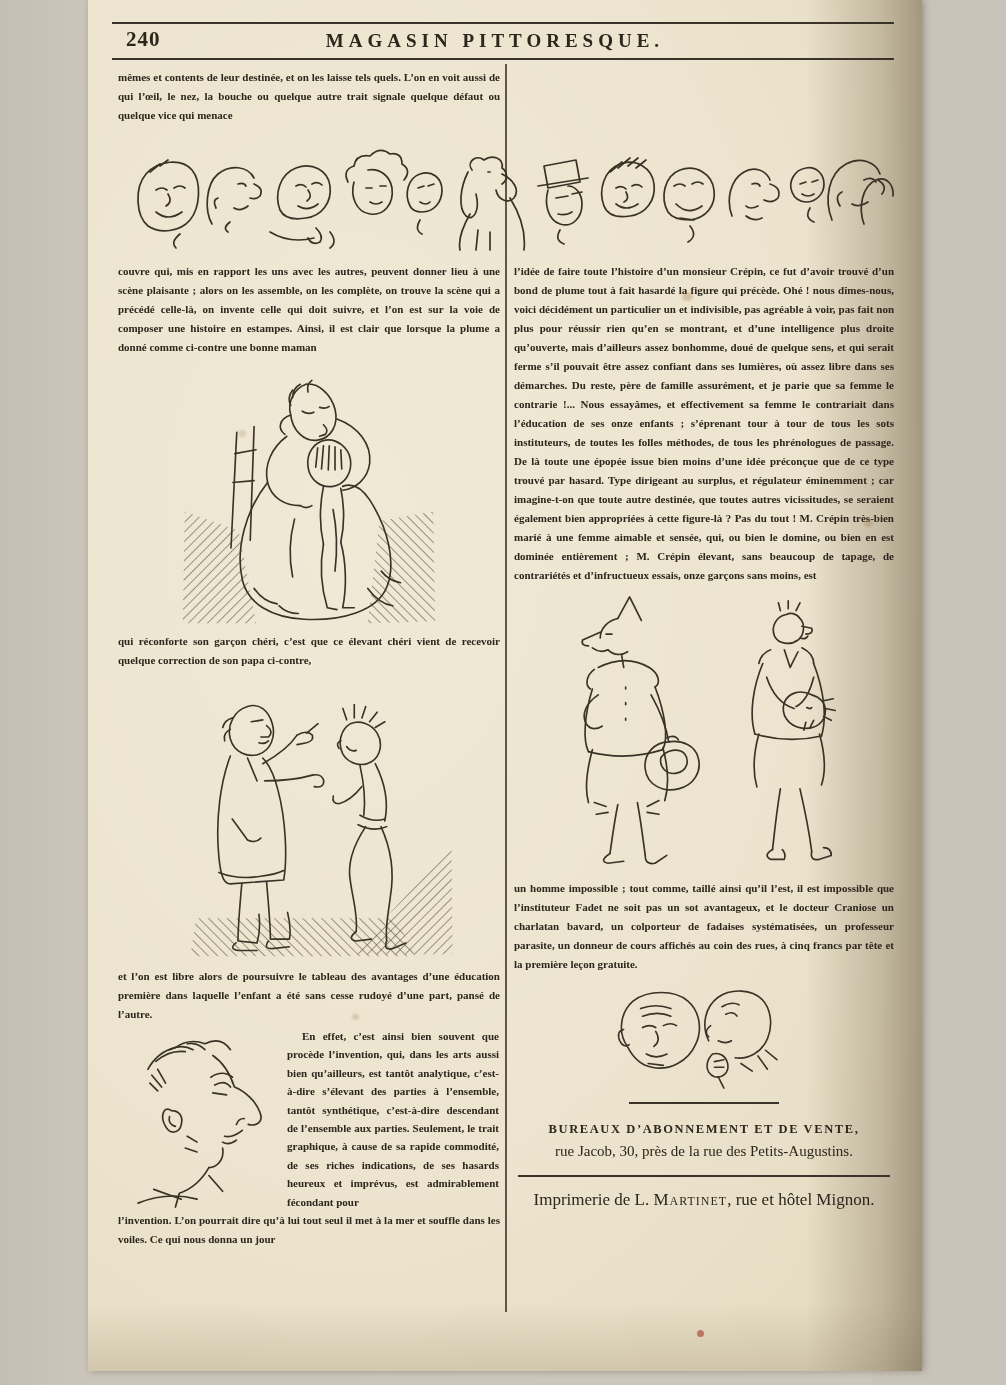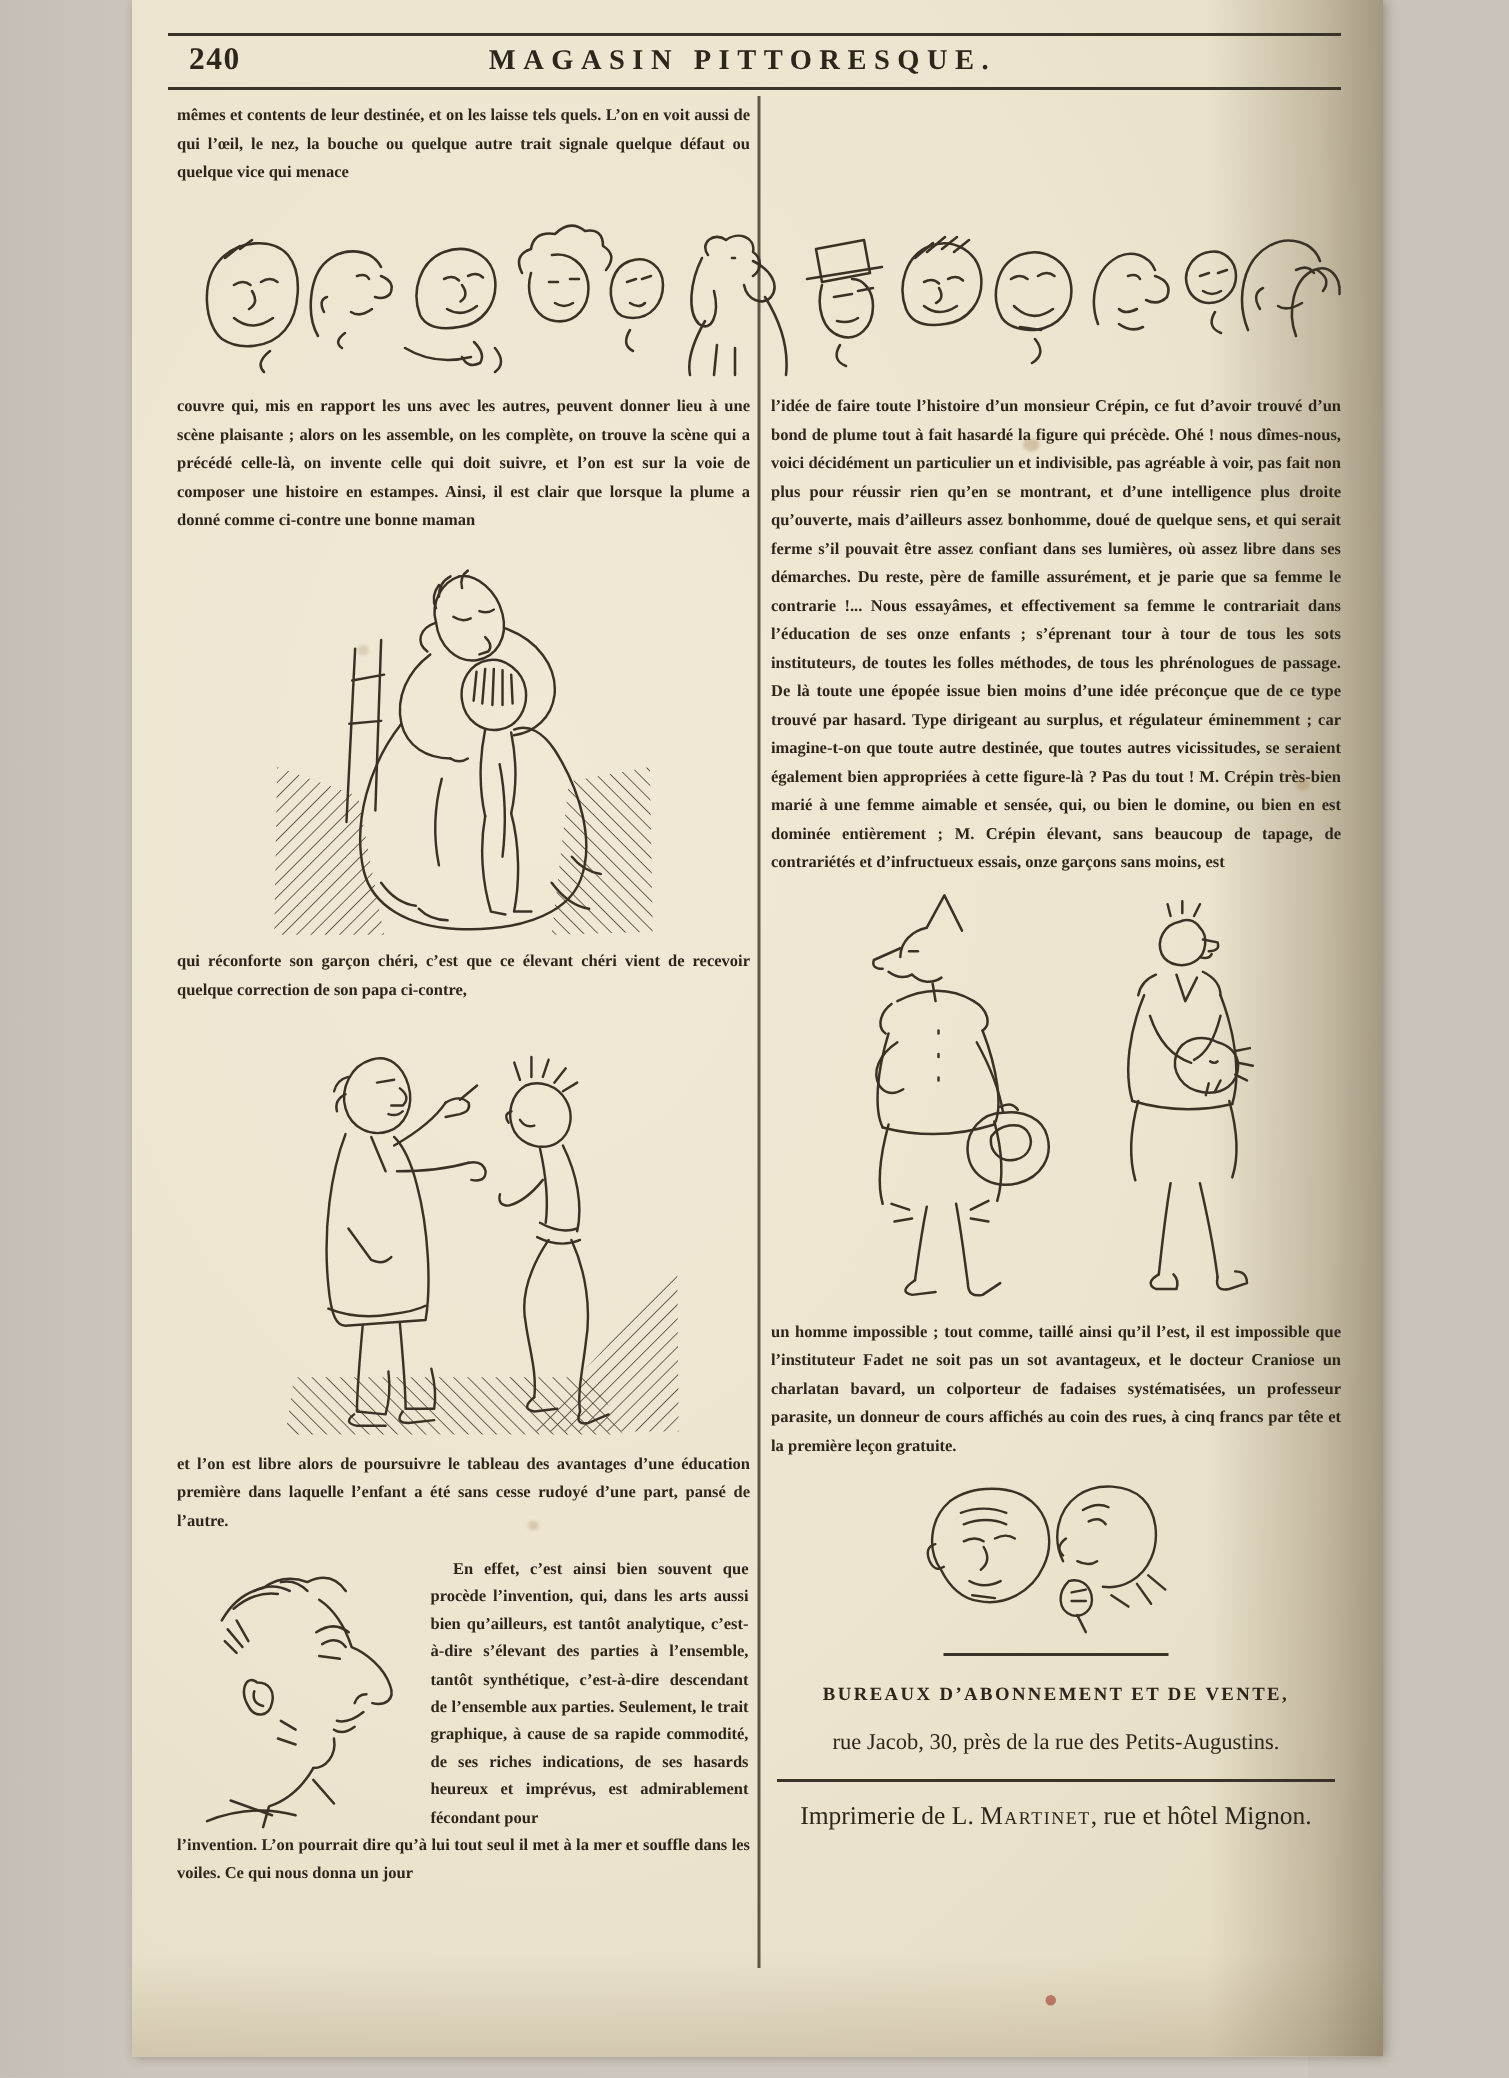--- a/index.html
+++ b/index.html
@@ -24,27 +24,27 @@
   .colB.leftcol{left:30px;}
   .colB.rightcol{left:426px;width:380px;}
   p.body{margin:0;font-size:11px;line-height:19px;text-align:justify;color:#2c261c;font-weight:bold;}
   p.indent{text-indent:15px;}
   .band{position:absolute;left:32px;top:134px;width:775px;height:122px;}
   .ill{display:block;}
   .ill.grandma{margin:8px auto 5px;}
   .ill.papa{margin:6px auto 5px;}
   .ill.figures{margin:8px auto 4px;}
   .ill.heads{margin:10px auto 0;}
-  .wrap-row{display:flex;margin-top:13px;align-items:flex-end;}
+  .wrap-row{display:flex;margin-top:3px;align-items:center;}
   .wrap-row svg{flex:0 0 auto;}
   .wrap-row p{width:212px;line-height:18.4px;margin-left:3px;}
   .rule-short{width:150px;height:2px;background:#3a332a;margin:12px auto 0;}
   .rule-long{height:2.4px;background:#3a332a;margin:15px 4px 0;}
   .bureaux-title{text-align:center;font-size:12.5px;font-weight:bold;letter-spacing:1.6px;margin-top:18px;}
-  .bureaux-addr{text-align:center;font-size:15px;margin-top:17px;}
+  .bureaux-addr{text-align:center;font-size:15px;margin-top:6px;}
   .imprint{text-align:center;font-size:17px;margin-top:13px;}
   .imprint .sc{font-variant:small-caps;letter-spacing:1px;}
   svg .ink{stroke:#3a3226;fill:none;stroke-width:1.7;stroke-linecap:round;stroke-linejoin:round;}
   svg .ink-thin{stroke:#4a4134;fill:none;stroke-width:1.1;stroke-linecap:round;}
   .spot{position:absolute;border-radius:50%;pointer-events:none;}
   .spot1{left:594px;top:292px;width:11px;height:9px;background:rgba(150,100,50,.28);filter:blur(1px);}
   .spot2{left:776px;top:519px;width:9px;height:8px;background:rgba(150,100,50,.24);filter:blur(1px);}
   .spot3{left:264px;top:1014px;width:7px;height:6px;background:rgba(140,92,42,.22);filter:blur(1px);}
   .spot4{left:609px;top:1330px;width:7px;height:7px;background:rgba(158,58,38,.6);filter:blur(.4px);}
   .spot5{left:150px;top:430px;width:8px;height:7px;background:rgba(140,95,45,.18);filter:blur(1px);}

